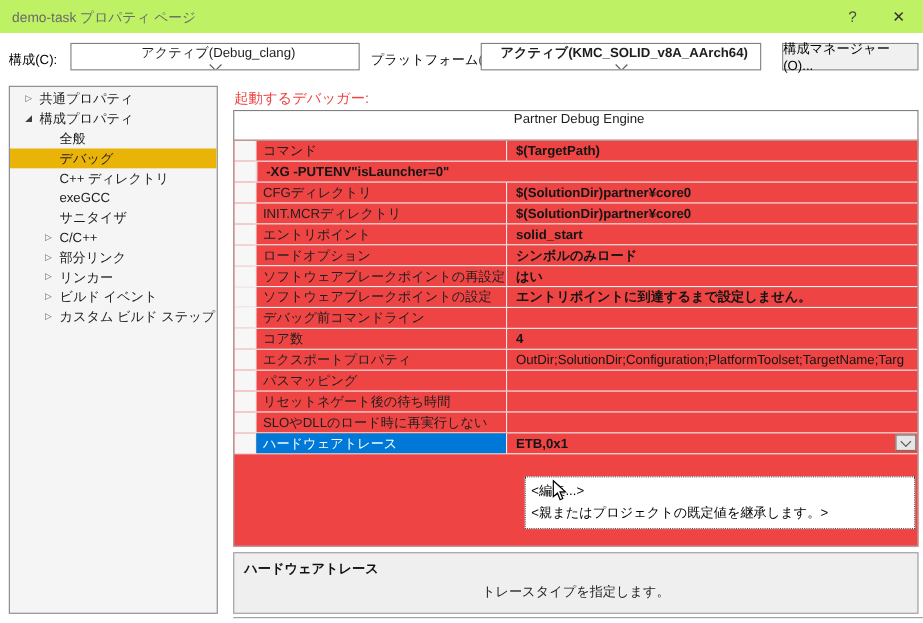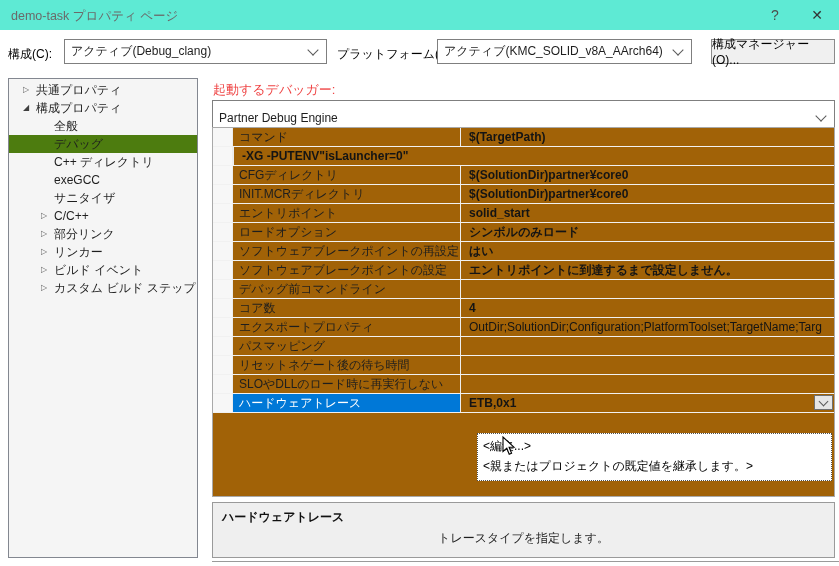--- a/index.html
+++ b/index.html
@@ -5,51 +5,51 @@
   html,body{margin:0;padding:0;}
   body{
     width:839px;height:566px;position:relative;overflow:hidden;
     background:#ffffff;
     font-family:"Liberation Sans","DejaVu Sans",sans-serif;
     font-size:12px;color:#1e1e1e;
     -webkit-font-smoothing:antialiased;
   }
   .abs{position:absolute;}
   
-  .titlebar{left:0;top:0;width:839px;height:30px;background:#5eead4;}
+  .titlebar{left:0;top:0;width:839px;height:30px;background:#bef264;}
   .win-title{left:11px;top:8px;font-size:12.5px;color:#6a6a6a;white-space:nowrap;}
   .cap-btn{top:0;width:38px;height:30px;display:flex;align-items:center;justify-content:center;color:#4d4d4d;}
   .help-btn{left:756px;font-size:14px;}
   .close-btn{left:798px;font-size:14px;color:#333;}
   
   .fldlabel{top:46px;font-size:12px;color:#000;white-space:nowrap;}
   .combo{
     background:#fff;border:1px solid #7f7f7f;box-sizing:border-box;
-    display:flex;align-items:center;padding-left:6px;white-space:nowrap;overflow:hidden;
+    display:flex;align-items:center;padding-left:6px;white-space:nowrap;overflow:hidden;flex-direction:column;
   }
   .combo .ctext{flex:1;overflow:hidden;white-space:nowrap;}
   .chev{width:7px;height:7px;border-right:1.4px solid #5a5a5a;border-bottom:1.4px solid #5a5a5a;
     transform:rotate(45deg);margin:-4px 9px 0 4px;flex:none;}
   .combo1{left:64px;top:39px;width:263px;height:25px;}
-  .combo2{left:437px;top:39px;width:255px;height:25px;}
+  .combo2{left:437px;top:39px;width:255px;height:25px;font-weight:bold;}
   .mgr-btn{left:711px;top:39px;width:124px;height:25px;background:#f0f0f0;border:1px solid #8a8a8a;
     box-sizing:border-box;display:flex;align-items:center;justify-content:center;font-size:12px;color:#000;}
   
   .tree{left:8px;top:78px;width:190px;height:480px;background:#f5f5f5;border:1px solid #838790;
     box-sizing:border-box;padding-top:2px;overflow:hidden;}
   .titem{height:18px;line-height:18px;display:flex;align-items:center;white-space:nowrap;cursor:default;}
   .titem .tw{display:inline-block;width:13px;flex:none;font-size:8px;color:#646464;text-align:left;}
   .lvl1{padding-left:14px;}
   .lvl2{padding-left:32px;}
-  .titem.sel{background:#4d7c0f;}
+  .titem.sel{background:#eab308;}
   
   .dbg-label{left:213px;top:81px;font-size:13px;color:#ef4444;}
   .engine-combo{left:212px;top:100px;width:623px;height:35px;}
   
-  .grid{left:212px;top:127px;width:623px;height:370px;border:1px solid #a9a9a9;background:#a16207;
+  .grid{left:212px;top:127px;width:623px;height:370px;border:1px solid #a9a9a9;background:#ef4444;
     box-sizing:border-box;overflow:hidden;}
   .grow{display:flex;height:19px;box-sizing:border-box;border-bottom:1px solid #f1f1f1;}
   .gut{width:20px;flex:none;background:#f7f7f7;border-right:1px solid #ededed;box-sizing:border-box;}
   .plabel{width:227px;flex:none;box-sizing:border-box;padding:0 4px 0 6px;line-height:18px;
     white-space:nowrap;overflow:hidden;color:#1e1e1e;}
   .pvalue{flex:1;box-sizing:border-box;border-left:1px solid #ededed;padding-left:8px;line-height:18px;
     white-space:nowrap;overflow:hidden;position:relative;color:#141414;}
   .pvalue.bold{font-weight:bold;}
   .grow.sel .plabel{background:#0078d7;color:#fff;}
   .combo-btn{position:absolute;right:1px;top:1px;width:19px;height:15px;background:#e6e6e6;

